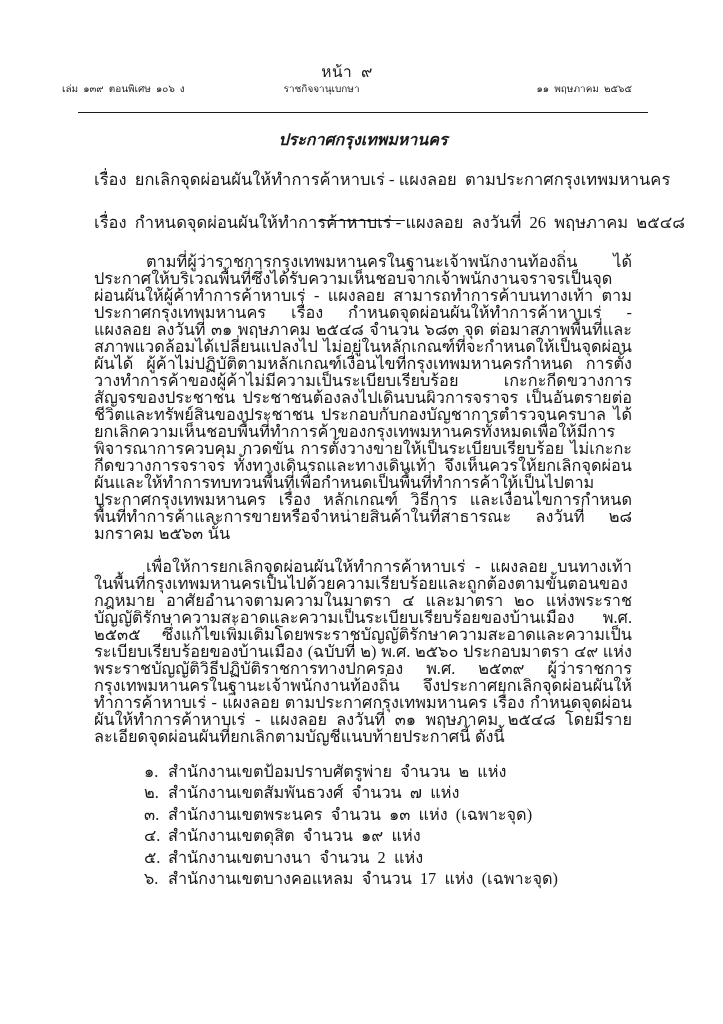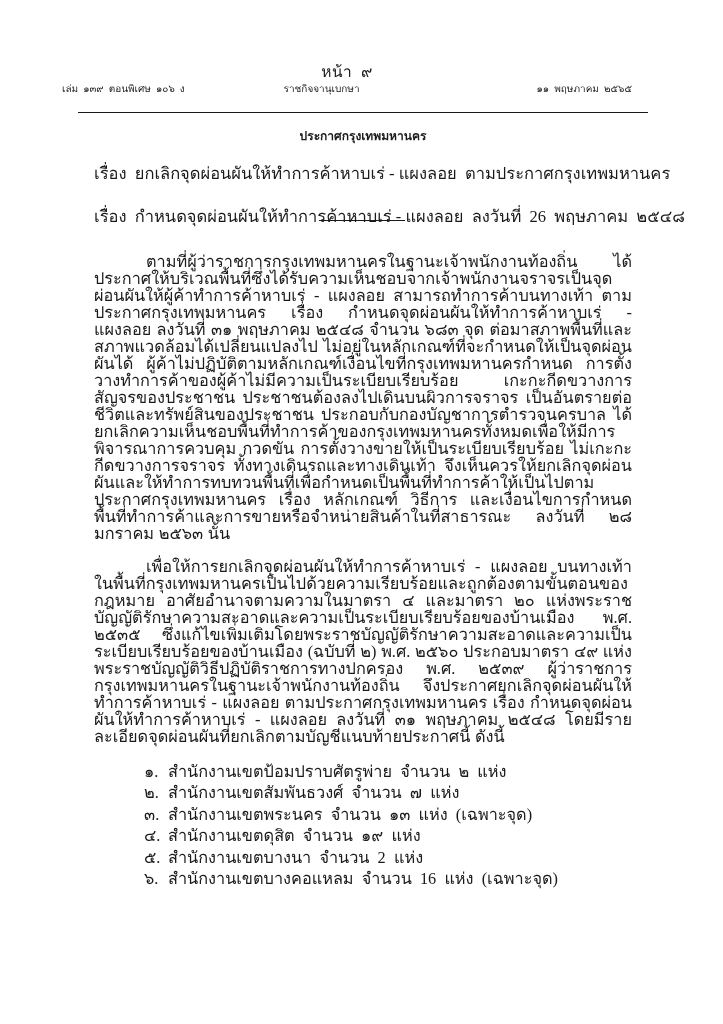--- a/index.html
+++ b/index.html
@@ -63,24 +63,25 @@
 
   
   .title-block {
     position: absolute;
     left: 78px;
     top: 128px;
     width: 570px;
     text-align: center;
   }
   .doc-title {
-    font-size: 12px;
+    font-size: 16px;
     line-height: 1.45;
     margin: 0 0 2px 0;
     white-space: pre;
+    font-style: italic;
   }
   .doc-subtitle {
     font-size: 16.5px;
     line-height: 1.62;
     margin: 16px;
     white-space: pre;
   }
   .title-rule {
     position: absolute;
     left: 50%;
@@ -173,18 +174,18 @@
       <li>
         <span class="li-num">๔.</span>
         <span class="li-text">สำนักงานเขตดุสิต  จำนวน  ๑๙  แห่ง</span>
       </li>
       <li>
         <span class="li-num">๕.</span>
         <span class="li-text">สำนักงานเขตบางนา  จำนวน  2  แห่ง</span>
       </li>
       <li>
         <span class="li-num">๖.</span>
-        <span class="li-text">สำนักงานเขตบางคอแหลม  จำนวน  16  แห่ง  (เฉพาะจุด)</span>
+        <span class="li-text">สำนักงานเขตบางคอแหลม  จำนวน  17  แห่ง  (เฉพาะจุด)</span>
       </li>
     </ol>
   </div>
 
 </div>
 
 </body></html>

